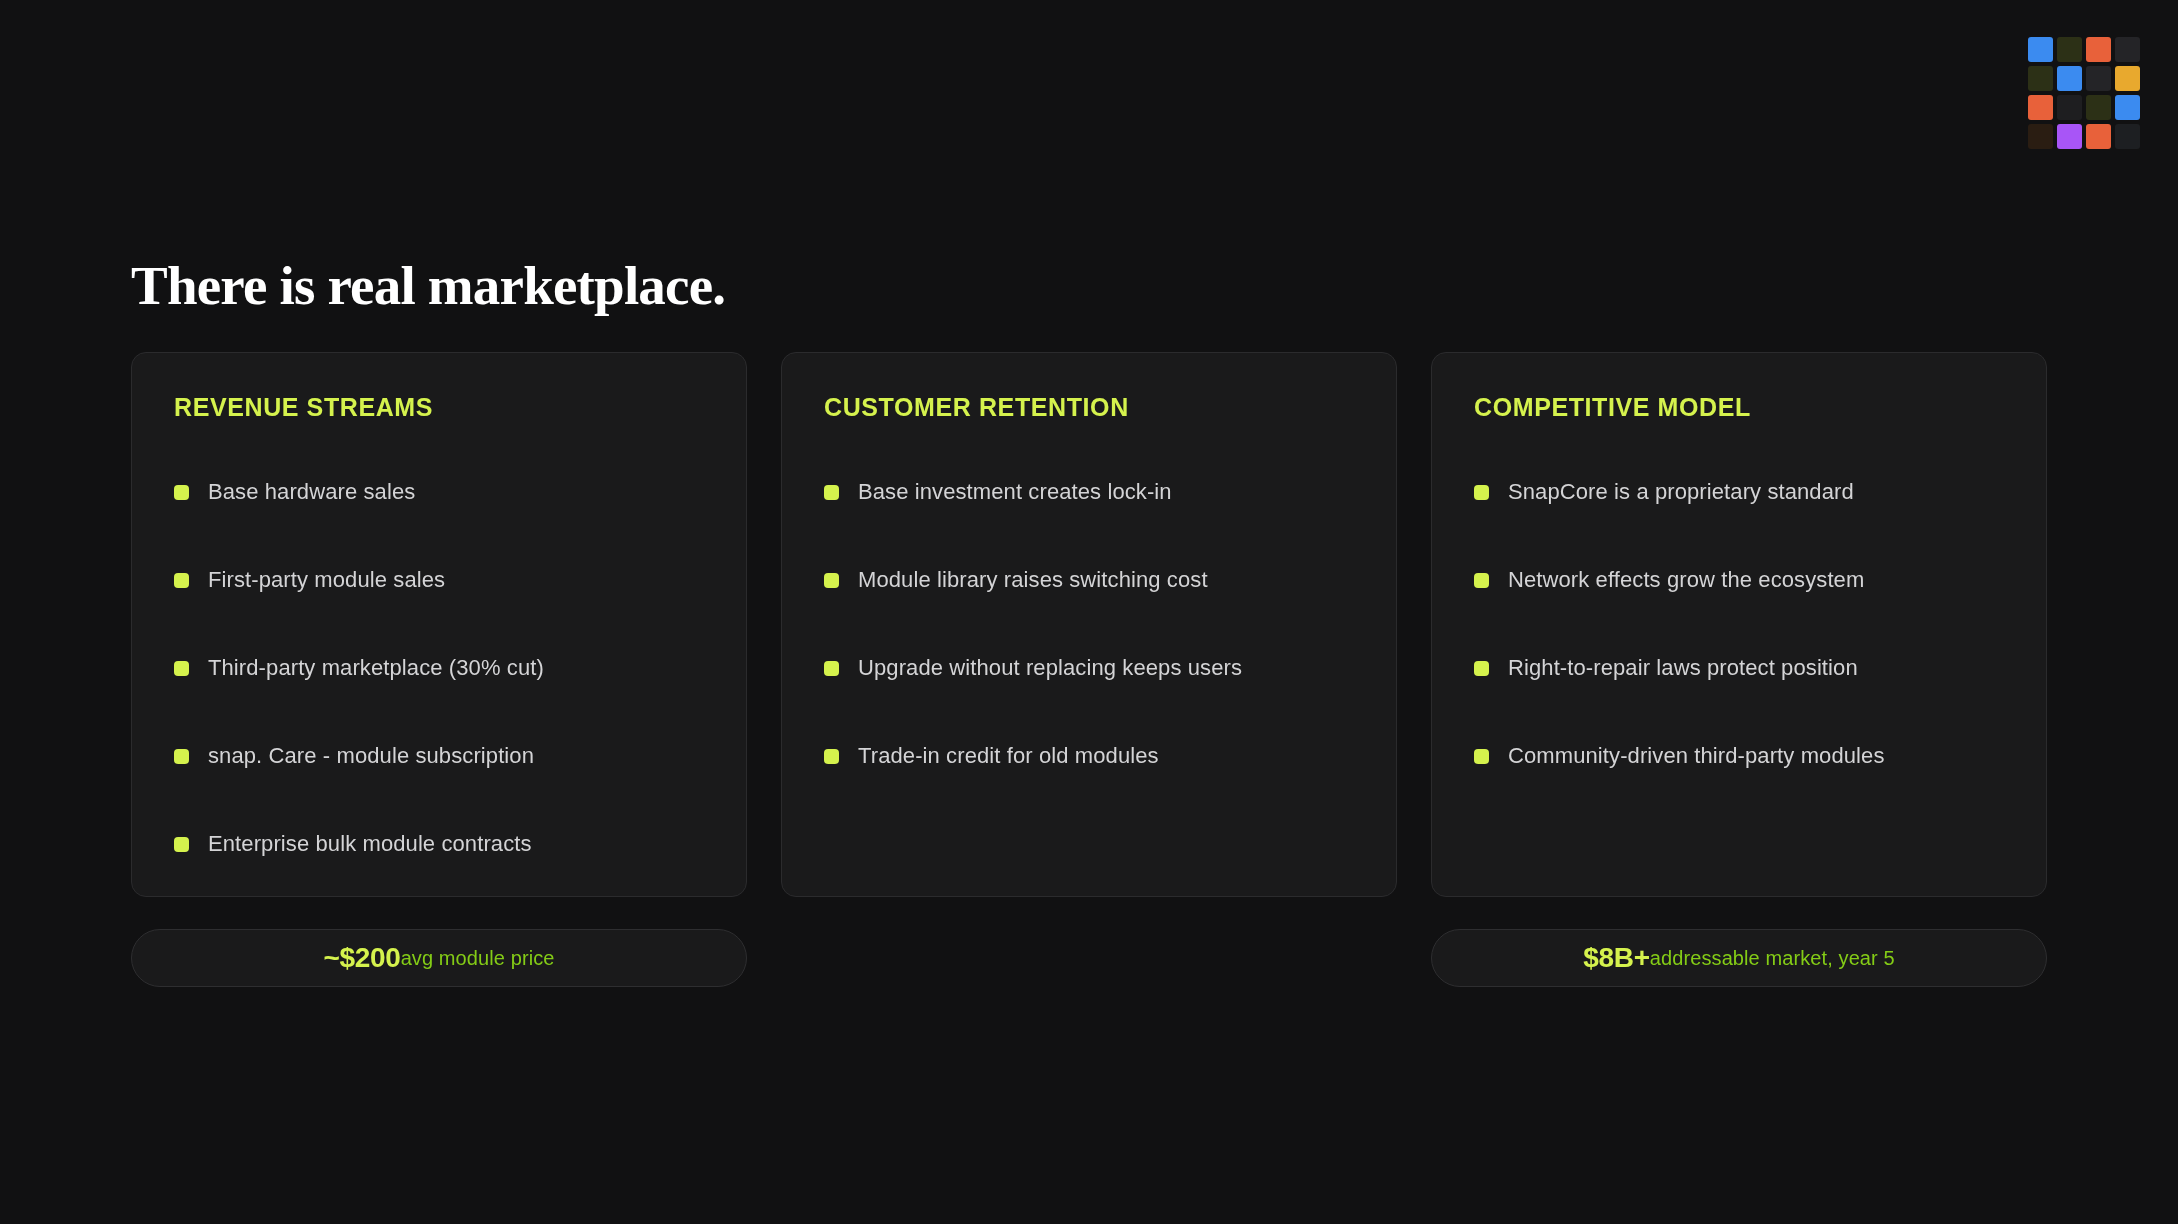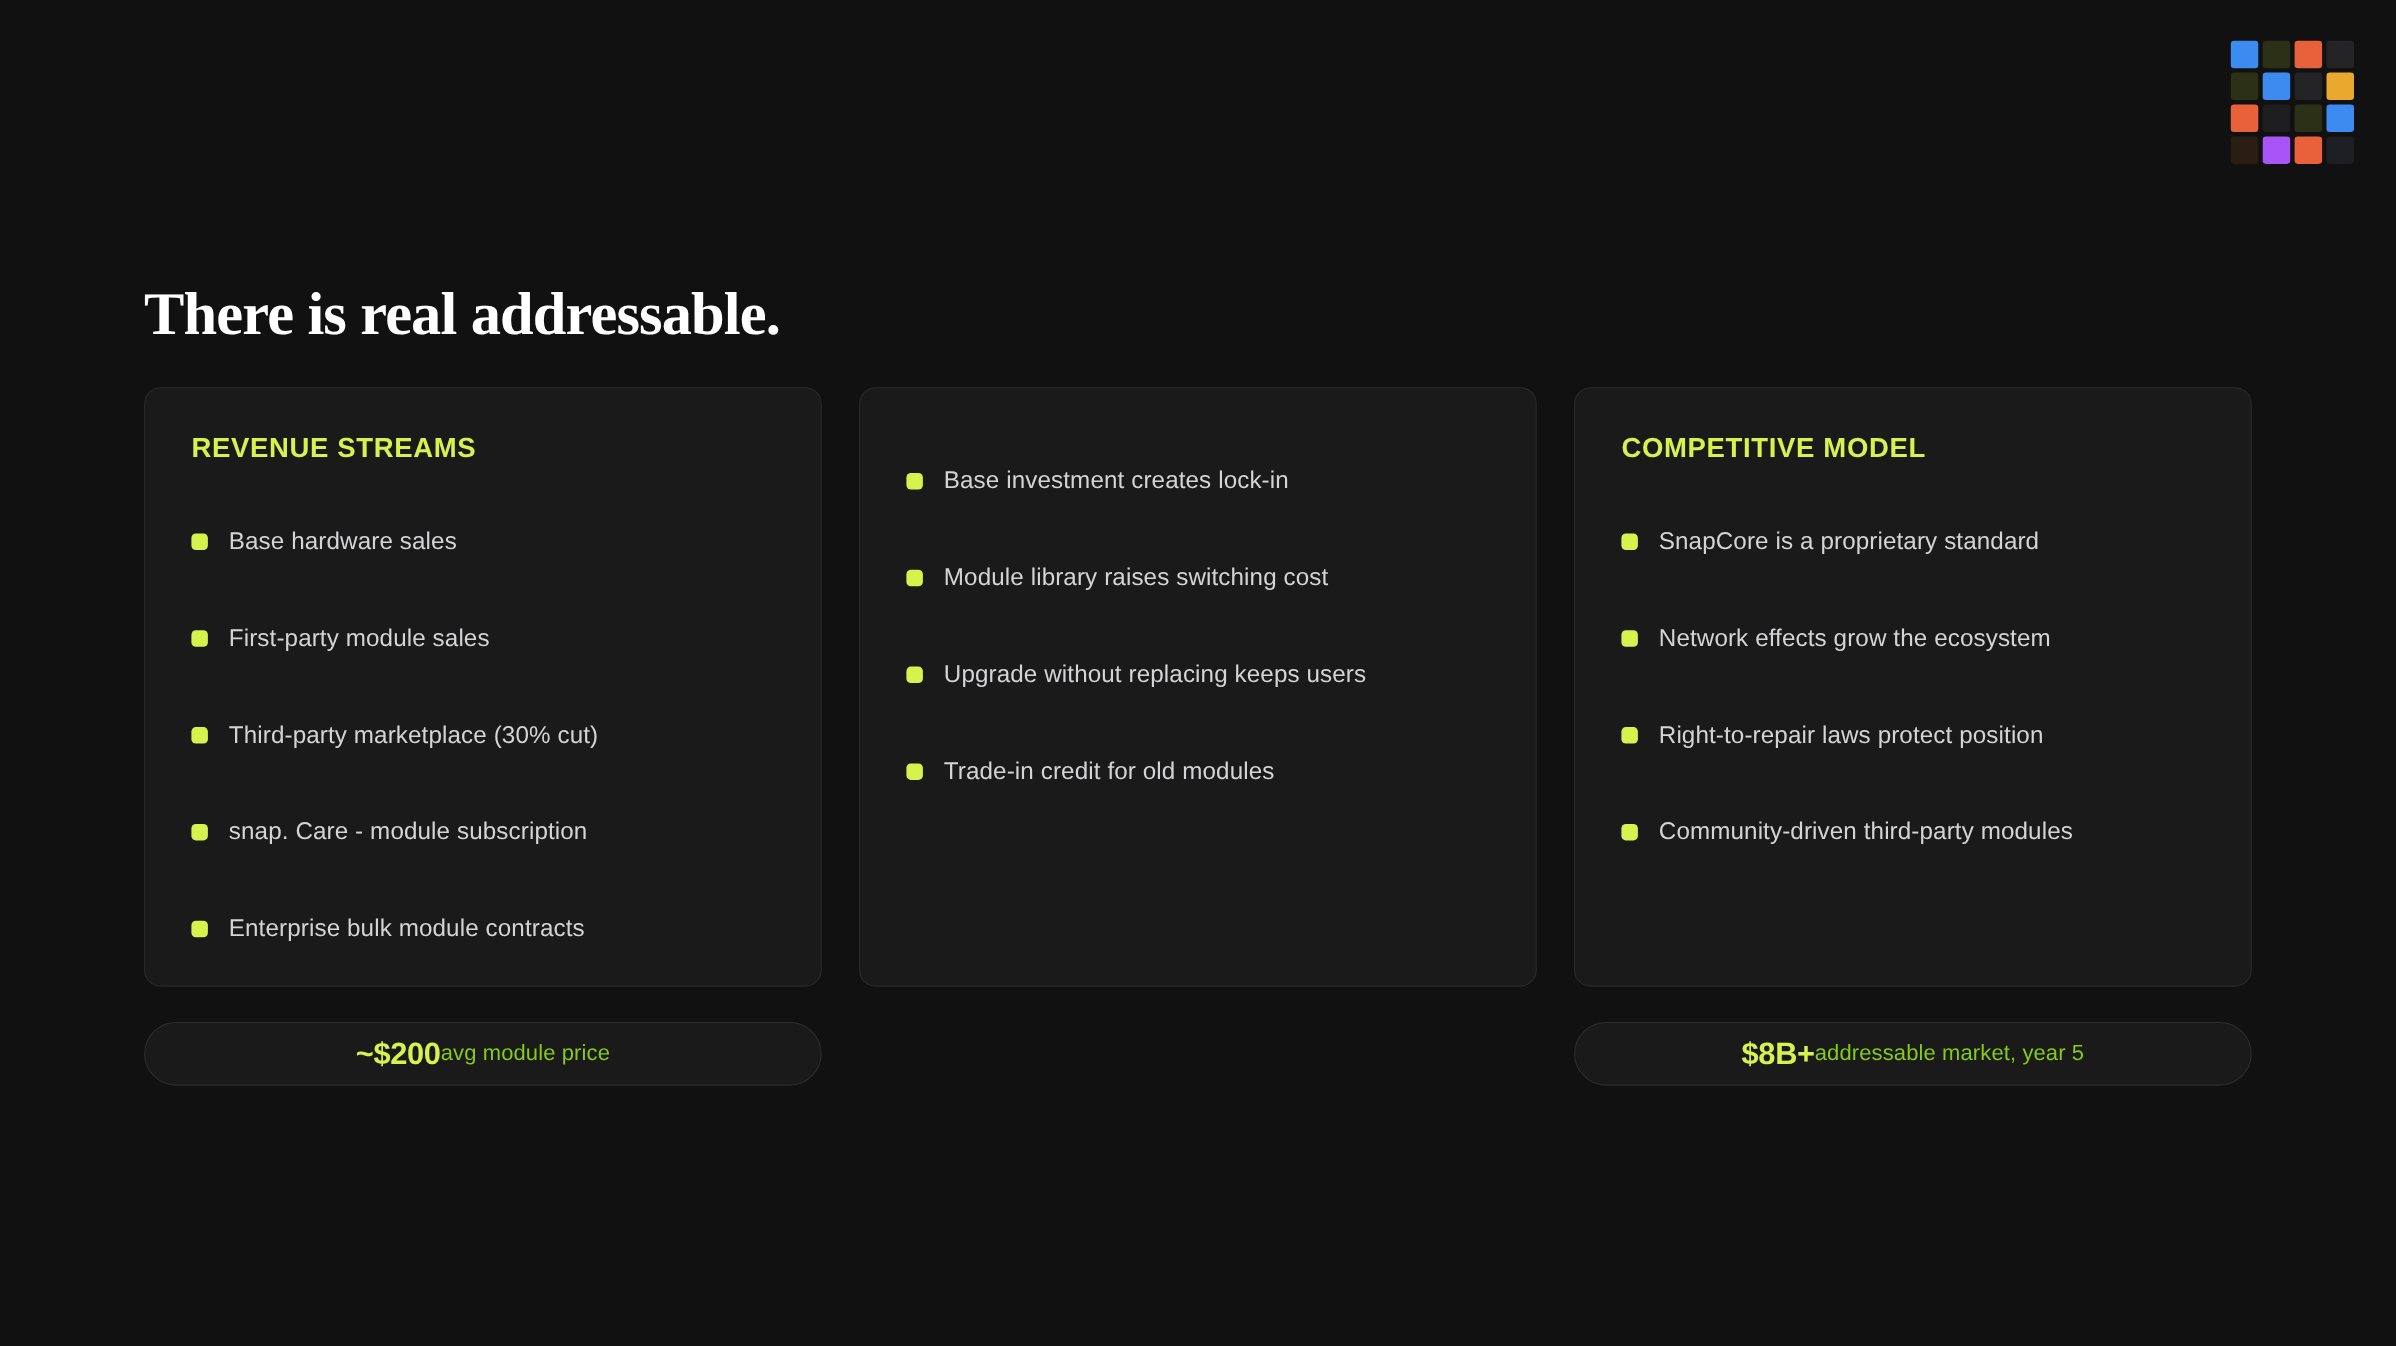--- a/index.html
+++ b/index.html
@@ -145,21 +145,21 @@
     <div class="cell" style="background: rgb(232, 97, 58);"></div>
     <div class="cell" style="background: rgb(30, 30, 32);"></div>
     <div class="cell" style="background: rgb(44, 48, 22);"></div>
     <div class="cell" style="background: rgb(59, 139, 240);"></div>
     <div class="cell" style="background: rgb(42, 29, 18);"></div>
     <div class="cell" style="background: rgb(168, 85, 247);"></div>
     <div class="cell" style="background: rgb(232, 97, 58);"></div>
     <div class="cell" style="background: rgb(29, 31, 34);"></div>
   </div>
 
-<h1 id="page-title">There is real addressable.</h1>
+<h1 id="page-title">There is real marketplace.</h1>
 
 <div id="columns">
     <div class="column">
       <div class="card">
         <div class="card-title">REVENUE STREAMS</div>
         <ul class="bullets">
           <li class="bullet">
             <span class="bullet-marker"></span>
             <span class="bullet-label">Base hardware sales</span>
           </li>
@@ -181,20 +181,21 @@
           </li>
         </ul>
       </div>
       <div class="stat">
         <span class="stat-value">~$200</span>
         <span class="stat-label">avg module price</span>
       </div>
     </div>
     <div class="column">
       <div class="card">
+        <div class="card-title">CUSTOMER RETENTION</div>
         <ul class="bullets">
           <li class="bullet">
             <span class="bullet-marker"></span>
             <span class="bullet-label">Base investment creates lock-in</span>
           </li>
           <li class="bullet">
             <span class="bullet-marker"></span>
             <span class="bullet-label">Module library raises switching cost</span>
           </li>
           <li class="bullet">

